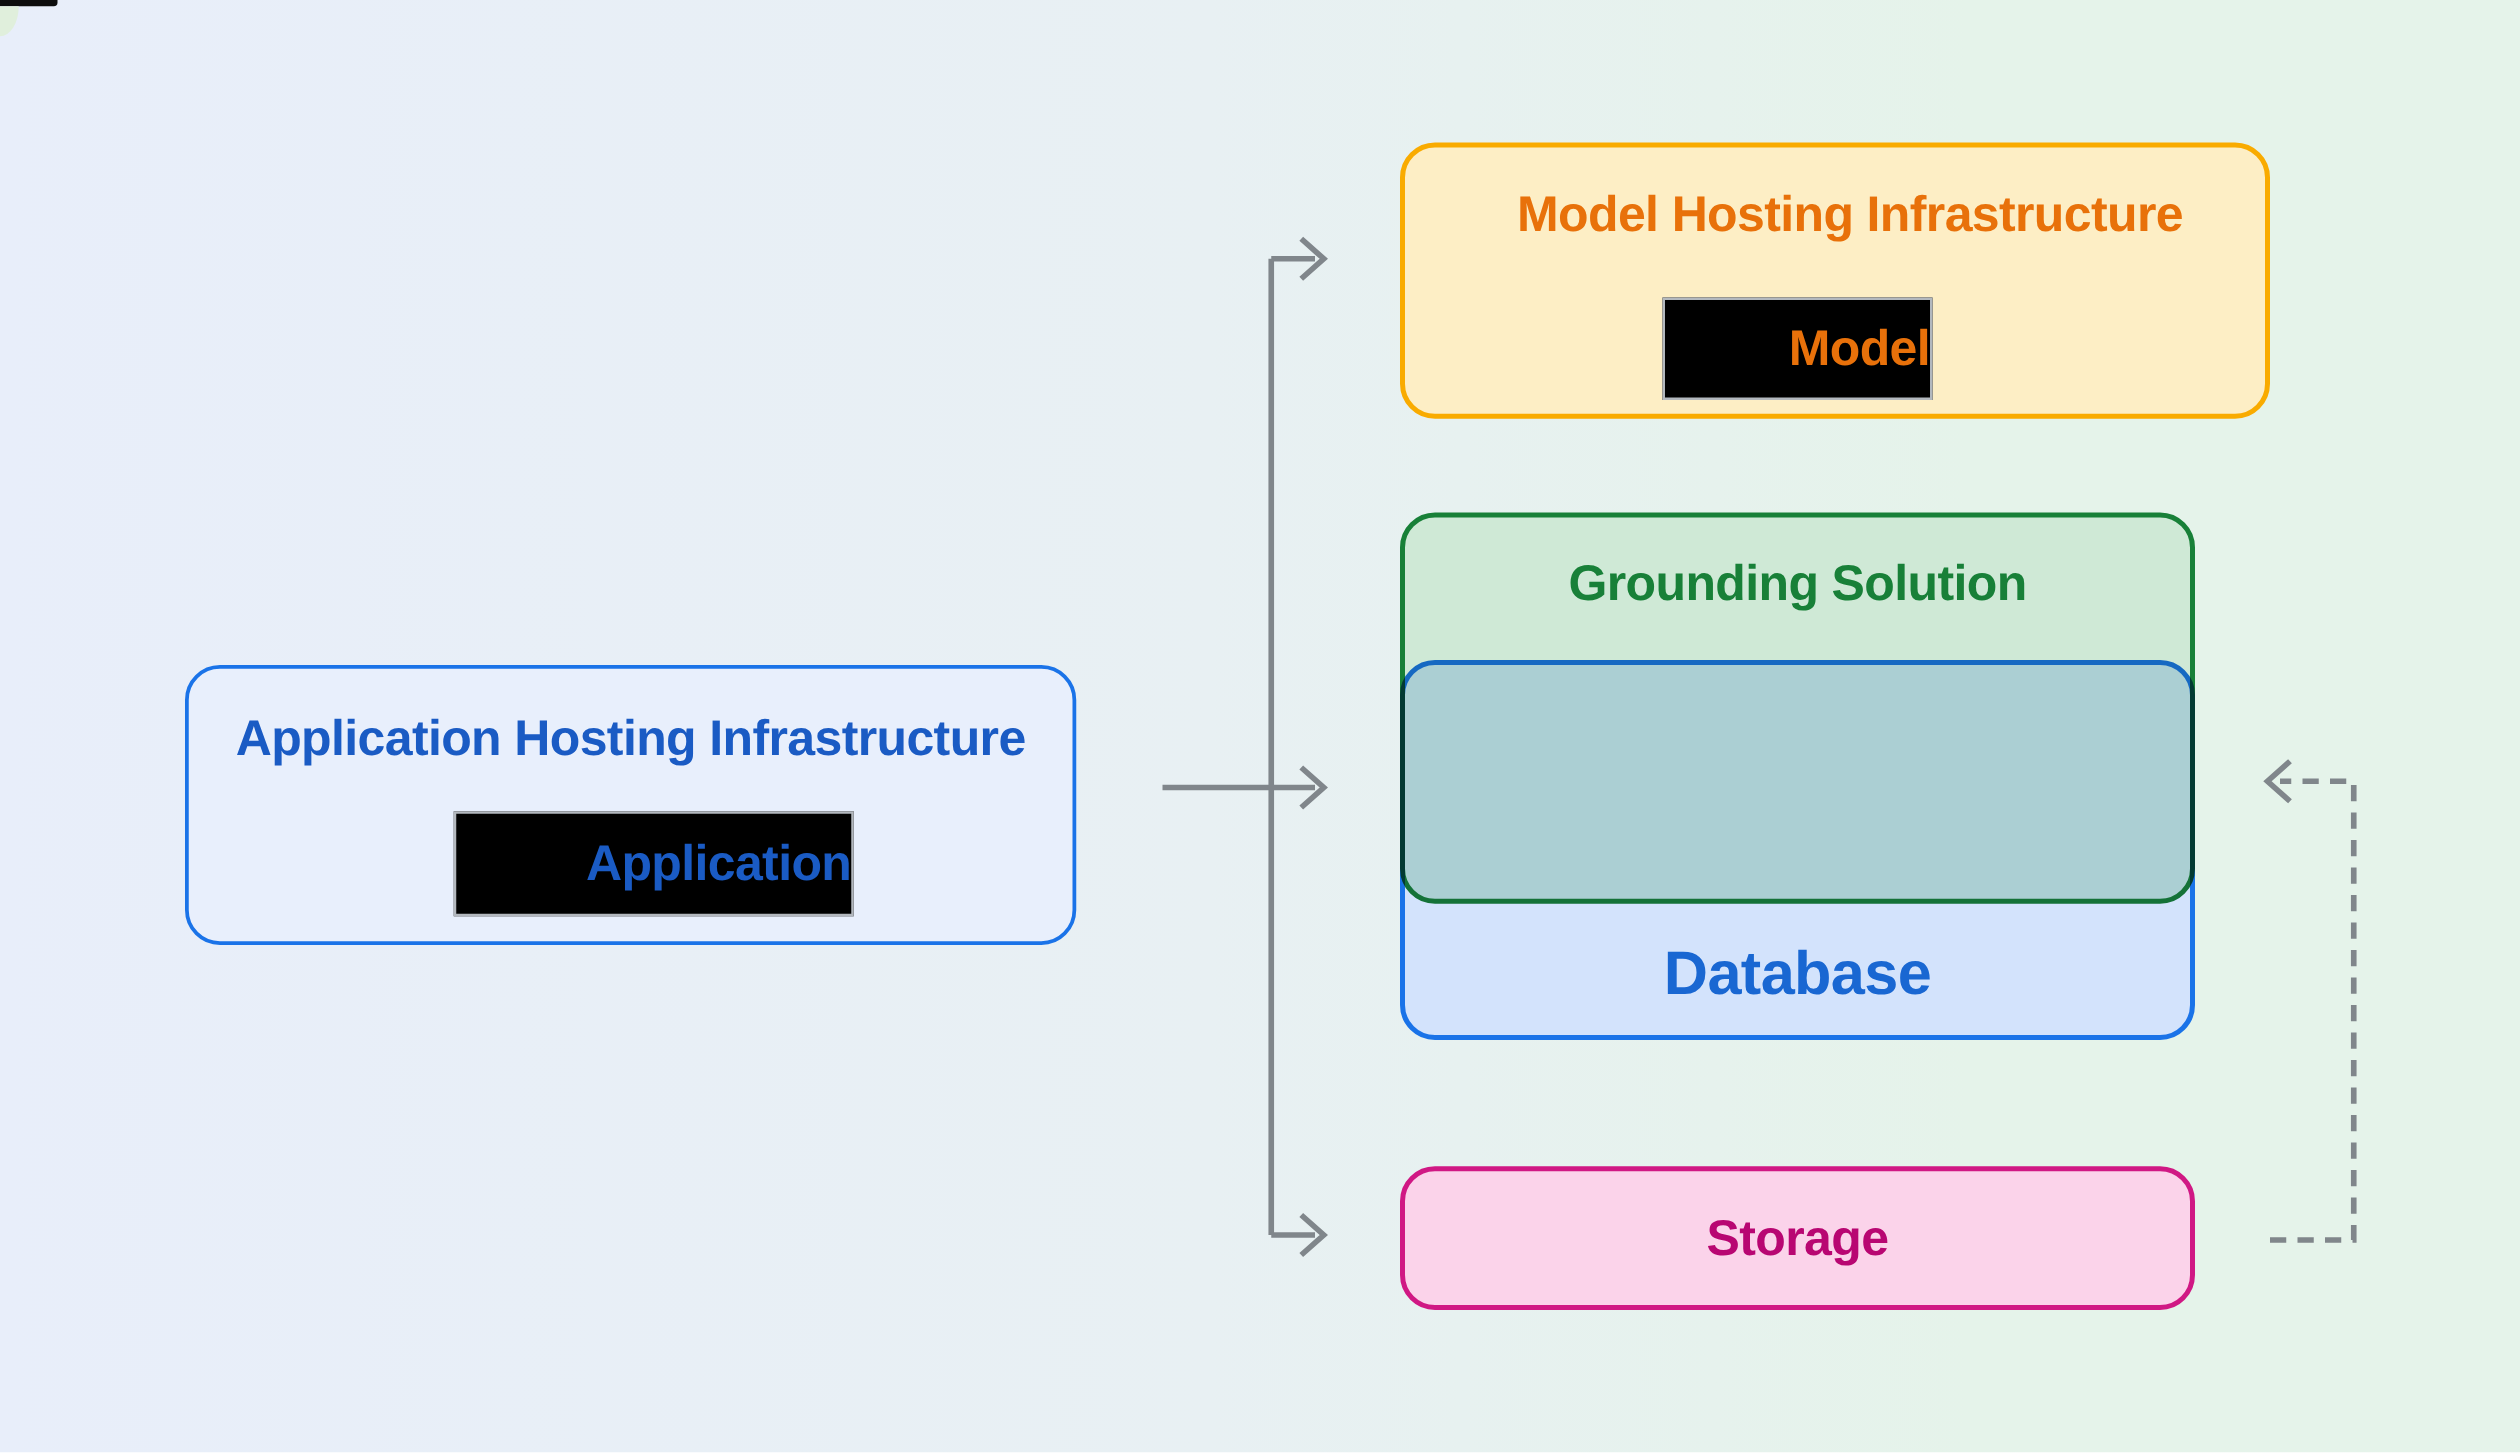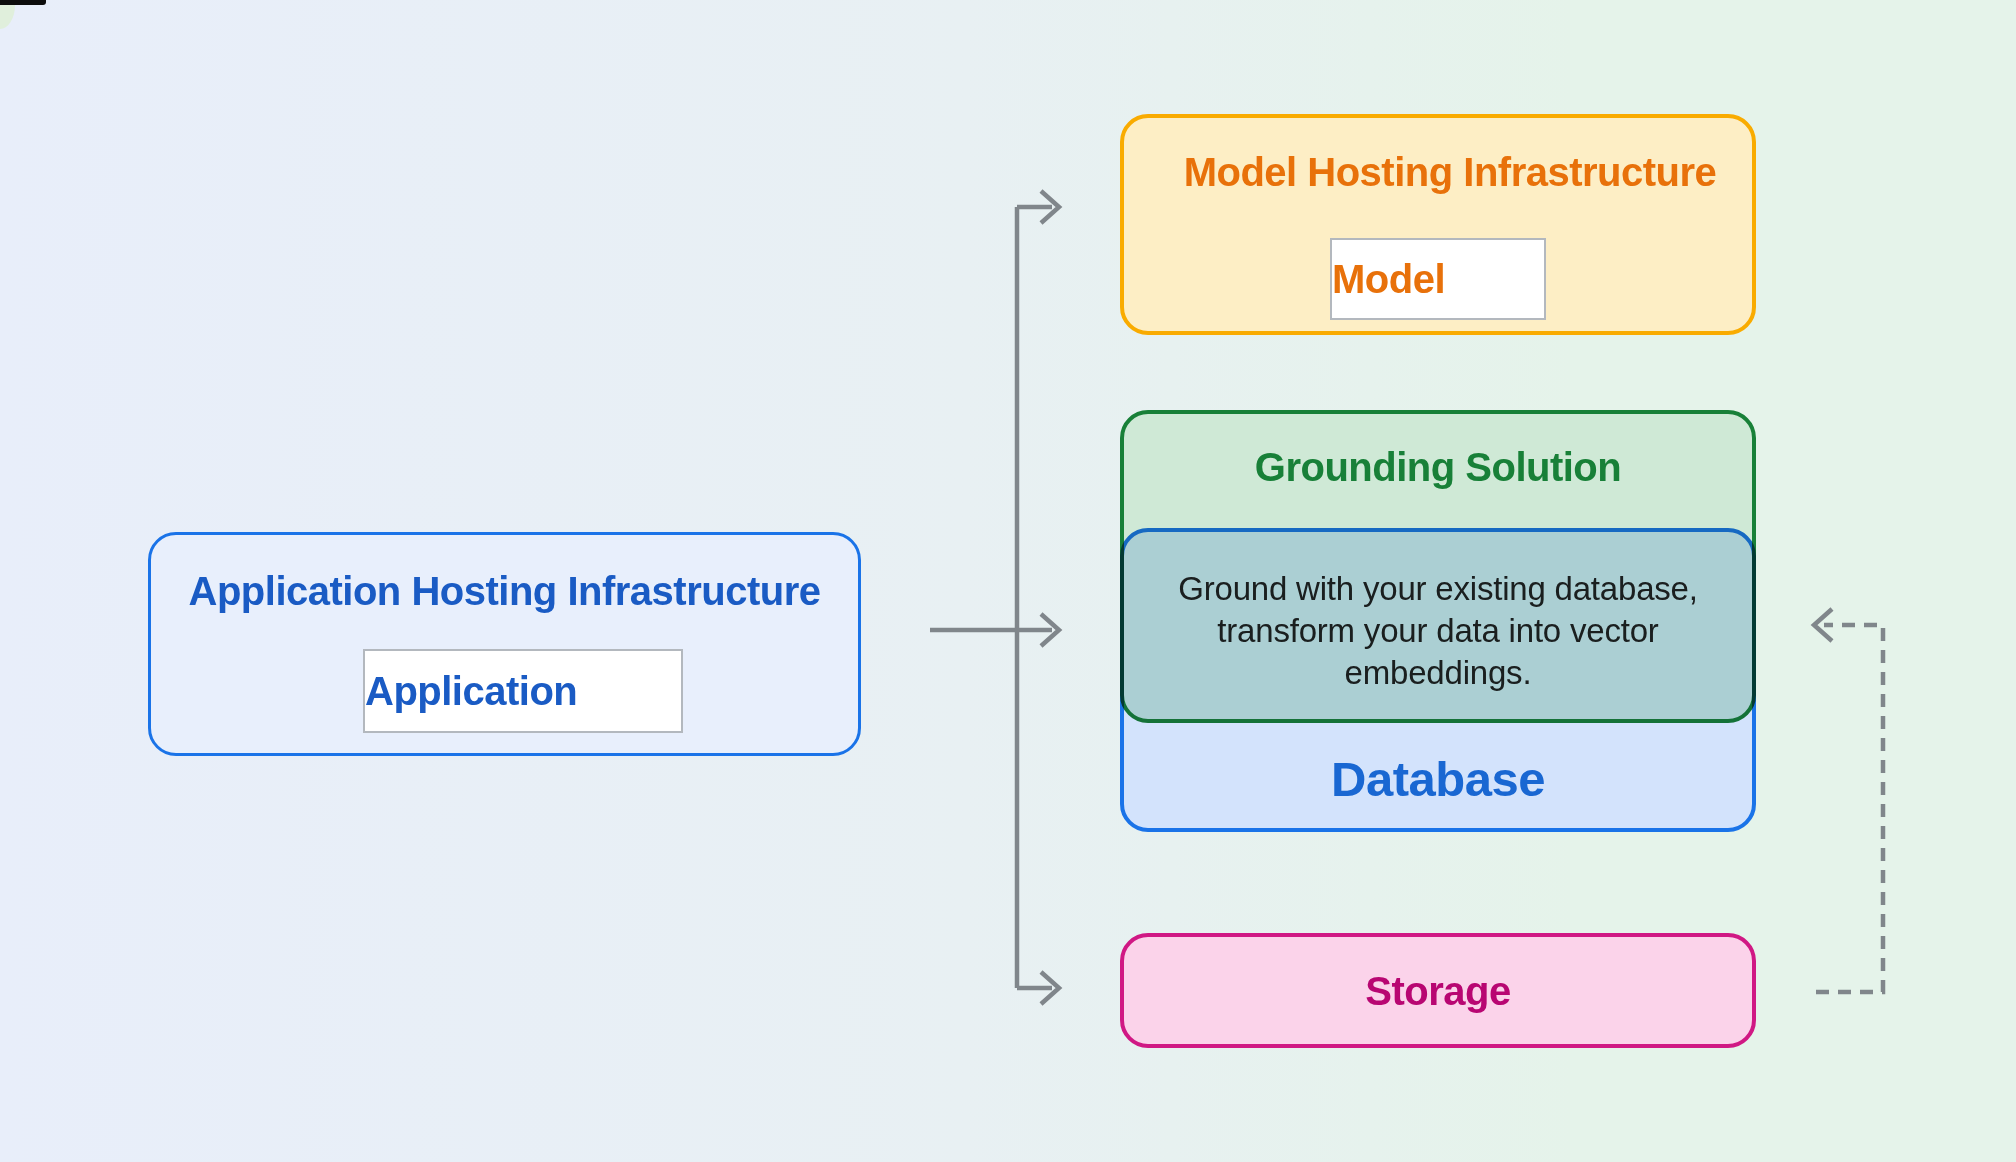--- a/index.html
+++ b/index.html
@@ -17,38 +17,38 @@
   
   .corner-artifact{position:absolute;left:0;top:0;width:46px;height:5px;background:#0d0d0d;border-radius:0 0 3px 0;}
   .corner-fringe{position:absolute;left:0;top:5px;width:15px;height:24px;background:#e0efdc;border-bottom-right-radius:100%;}
 
   .big-box{position:absolute;box-sizing:border-box;border-radius:28px;}
   .box-title{
     text-align:center;font-weight:bold;font-size:40px;line-height:48px;
     letter-spacing:-0.5px;white-space:nowrap;
   }
   .chip{
-    position:absolute;box-sizing:border-box;background:#ffffff;
+    position:absolute;box-sizing:border-box;background:#000000;
     border:2px solid var(--chip-border);
-    display:flex;align-items:center;justify-content:flex-start;
+    display:flex;align-items:center;justify-content:flex-end;
     font-weight:bold;font-size:40px;letter-spacing:-0.5px;
   }
 
   
   .app-box{
     left:148px;top:532px;width:713px;height:224px;
     border:3px solid var(--blue-border);
     background:var(--app-fill);
   }
   .app-box .box-title{margin-top:32px;color:var(--blue-text);}
   .app-chip{left:212px;top:114px;width:320px;height:84px;color:var(--blue-text);}
 
   
   .model-box{
-    left:1120px;top:114px;width:636px;height:221px;
+    left:1120px;top:114px;width:696px;height:221px;
     border:4px solid var(--yellow-border);
     background:var(--yellow-fill);
     padding-left:24px;
   }
   .model-box .box-title{margin-top:30px;color:var(--orange-text);}
   .model-chip{left:206px;top:120px;width:216px;height:82px;color:var(--orange-text);}
 
   
   .grounding-group{position:absolute;left:0;top:0;width:2016px;height:1162px;isolation:isolate;pointer-events:none;}
   .green-box{
@@ -122,21 +122,20 @@
     <div class="chip model-chip">
       <span>Model</span>
     </div>
   </div>
 
   <div class="grounding-group">
     <div class="big-box green-box">
       <div class="box-title">Grounding Solution</div>
     </div>
     <div class="big-box db-box">
-      <div class="db-desc">Ground with your existing database, transform your data into vector embeddings.</div>
       <div class="db-label">Database</div>
     </div>
   </div>
 
   <div class="big-box storage-box">
     <div class="box-title">Storage</div>
   </div>
 
 </div>
 

